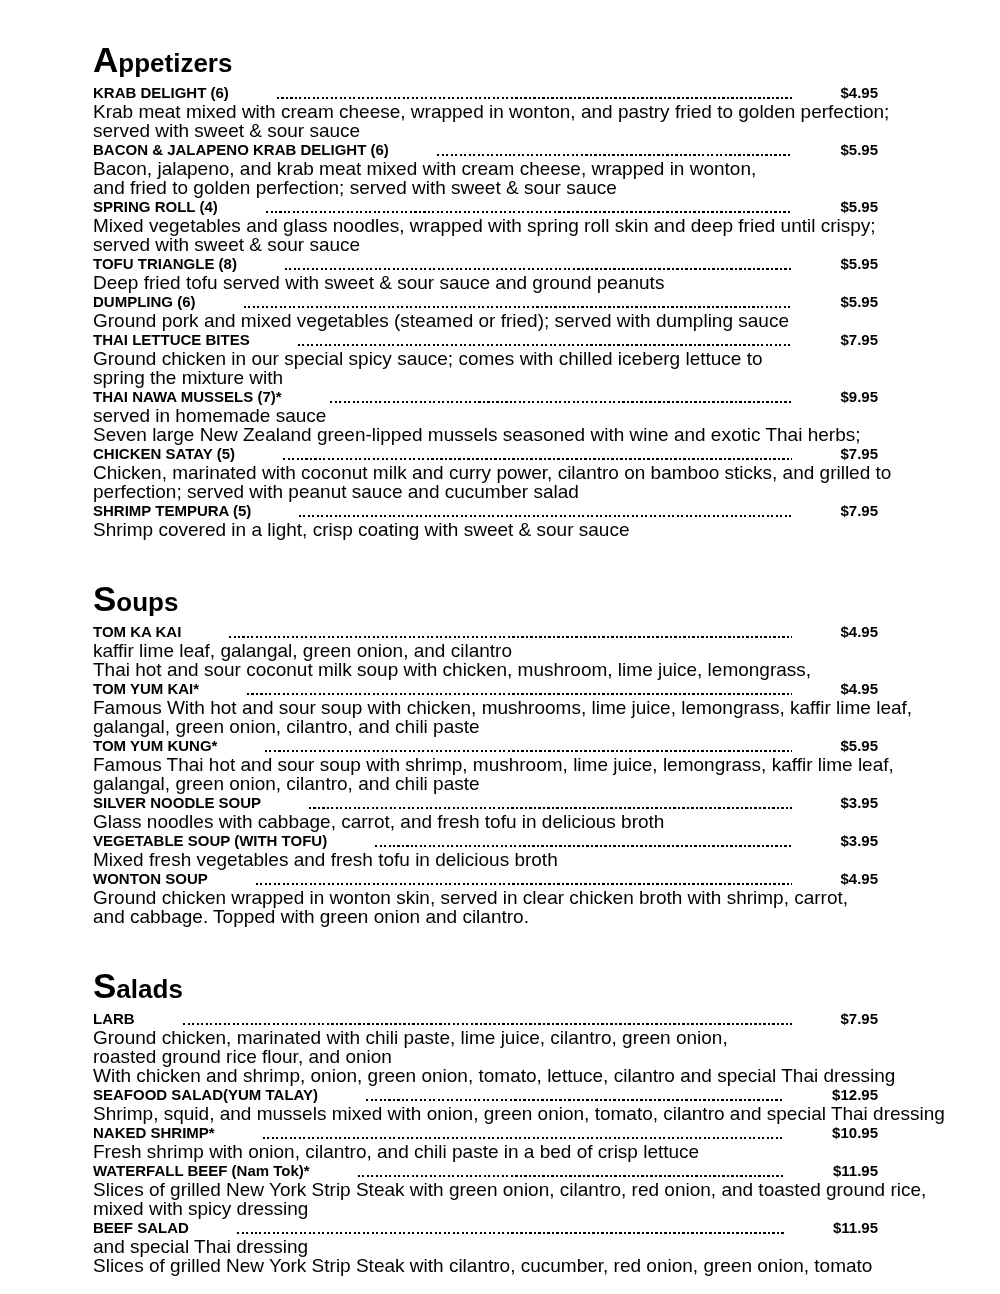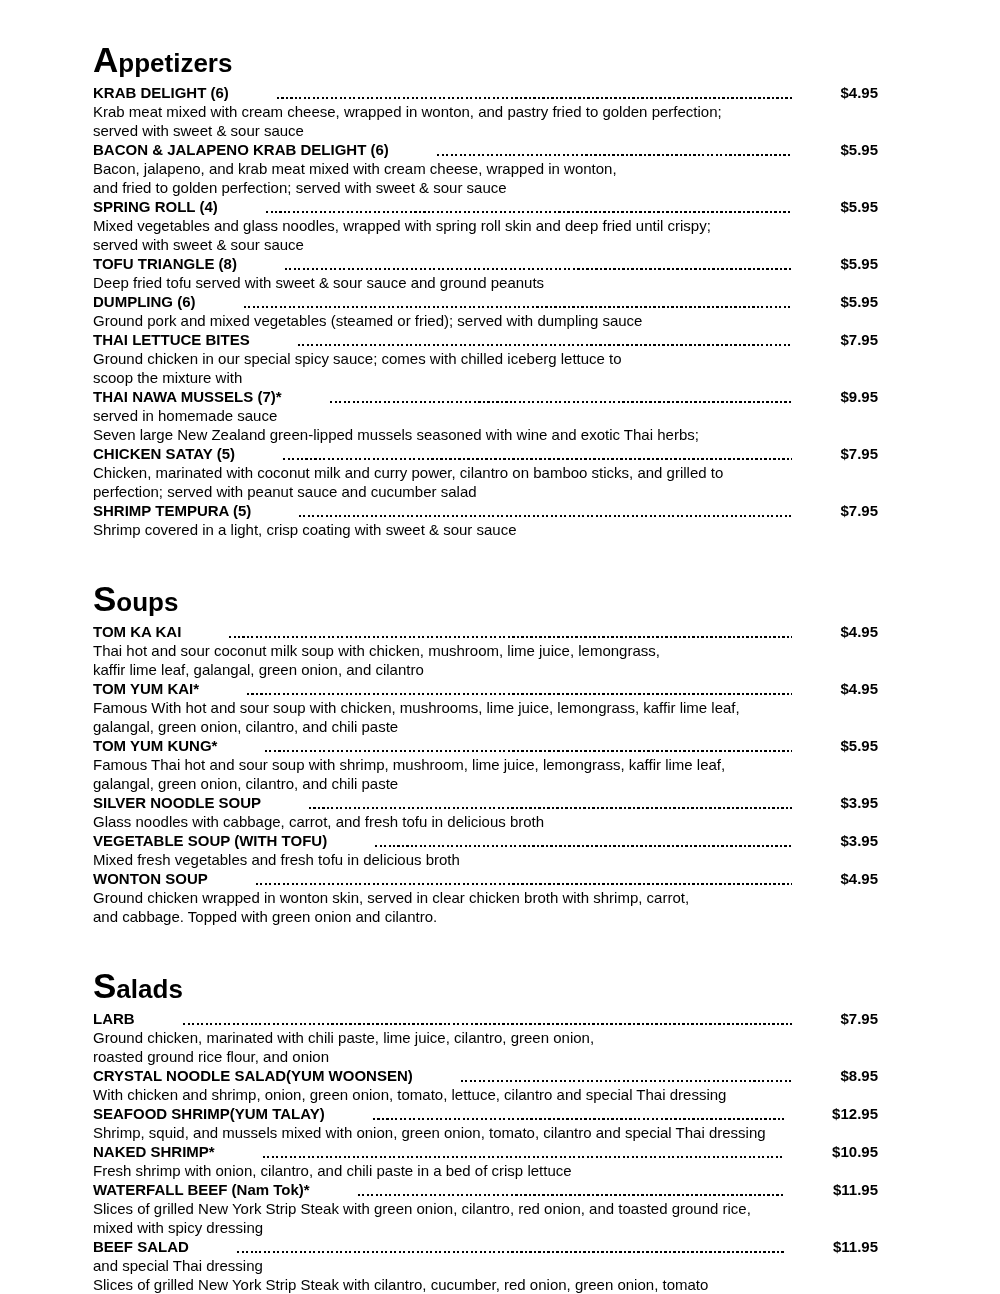--- a/index.html
+++ b/index.html
@@ -57,21 +57,21 @@
     background-image: repeating-linear-gradient(
       to right,
       #000000 0px, #000000 2px,
       transparent 2px, transparent 4.5px
     );
   }
   .item-price {
     flex: 0 0 auto;
   }
   .item-desc {
-    font-size: 15px;
+    font-size: 19px;
     font-weight: normal;
     line-height: 19px;
   }
   .desc-line {
     white-space: nowrap;
   }
 </style>
 </head>
 <body>
 
@@ -139,21 +139,21 @@
   </div>
 
   <div class="menu-item">
     <div class="item-line">
       <span class="item-name">THAI LETTUCE BITES</span>
       <span class="dots"></span>
       <span class="item-price">$7.95</span>
     </div>
     <div class="item-desc">
               <div class="desc-line">Ground chicken in our special spicy sauce; comes with chilled iceberg lettuce to</div>
-              <div class="desc-line">scoop the mixture with</div>
+              <div class="desc-line">spring the mixture with</div>
             </div>
   </div>
 
   <div class="menu-item">
     <div class="item-line">
       <span class="item-name">THAI NAWA MUSSELS (7)*</span>
       <span class="dots"></span>
       <span class="item-price">$9.95</span>
     </div>
     <div class="item-desc">
@@ -190,22 +190,22 @@
   <section class="menu-section">
     <h2 class="section-title">Soups</h2>
     <div class="items">
   <div class="menu-item">
     <div class="item-line">
       <span class="item-name">TOM KA KAI</span>
       <span class="dots"></span>
       <span class="item-price">$4.95</span>
     </div>
     <div class="item-desc">
+              <div class="desc-line">kaffir lime leaf, galangal, green onion, and cilantro</div>
               <div class="desc-line">Thai hot and sour coconut milk soup with chicken, mushroom, lime juice, lemongrass,</div>
-              <div class="desc-line">kaffir lime leaf, galangal, green onion, and cilantro</div>
             </div>
   </div>
 
   <div class="menu-item">
     <div class="item-line">
       <span class="item-name">TOM YUM KAI*</span>
       <span class="dots"></span>
       <span class="item-price">$4.95</span>
     </div>
     <div class="item-desc">
@@ -271,33 +271,28 @@
       <span class="dots"></span>
       <span class="item-price">$7.95</span>
     </div>
     <div class="item-desc">
               <div class="desc-line">Ground chicken, marinated with chili paste, lime juice, cilantro, green onion,</div>
               <div class="desc-line">roasted ground rice flour, and onion</div>
             </div>
   </div>
 
   <div class="menu-item">
-    <div class="item-line">
-      <span class="item-name">CRYSTAL NOODLE SALAD(YUM WOONSEN)</span>
-      <span class="dots"></span>
-      <span class="item-price">$8.95</span>
-    </div>
     <div class="item-desc">
               <div class="desc-line">With chicken and shrimp, onion, green onion, tomato, lettuce, cilantro and special Thai dressing</div>
             </div>
   </div>
 
   <div class="menu-item">
     <div class="item-line">
-      <span class="item-name">SEAFOOD SHRIMP(YUM TALAY)</span>
+      <span class="item-name">SEAFOOD SALAD(YUM TALAY)</span>
       <span class="dots"></span>
       <span class="item-price">$12.95</span>
     </div>
     <div class="item-desc">
               <div class="desc-line">Shrimp, squid, and mussels mixed with onion, green onion, tomato, cilantro and special Thai dressing</div>
             </div>
   </div>
 
   <div class="menu-item">
     <div class="item-line">

